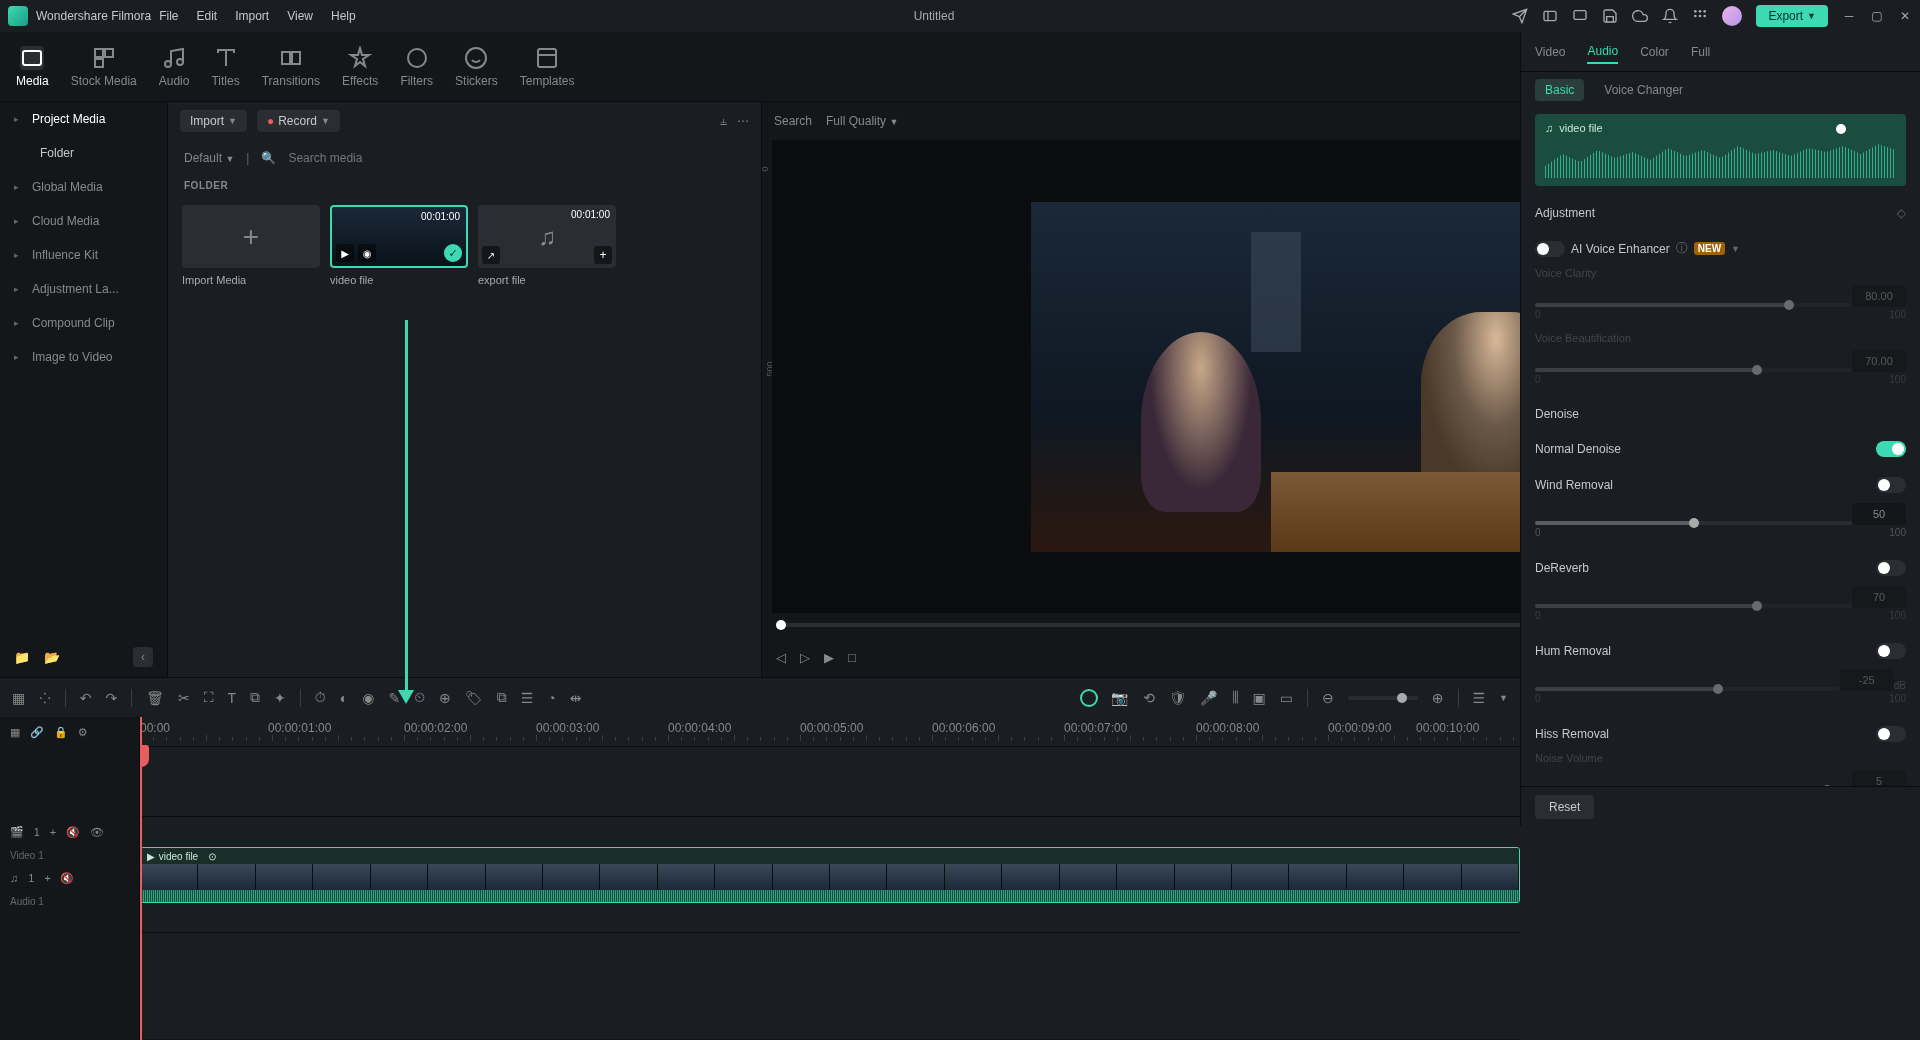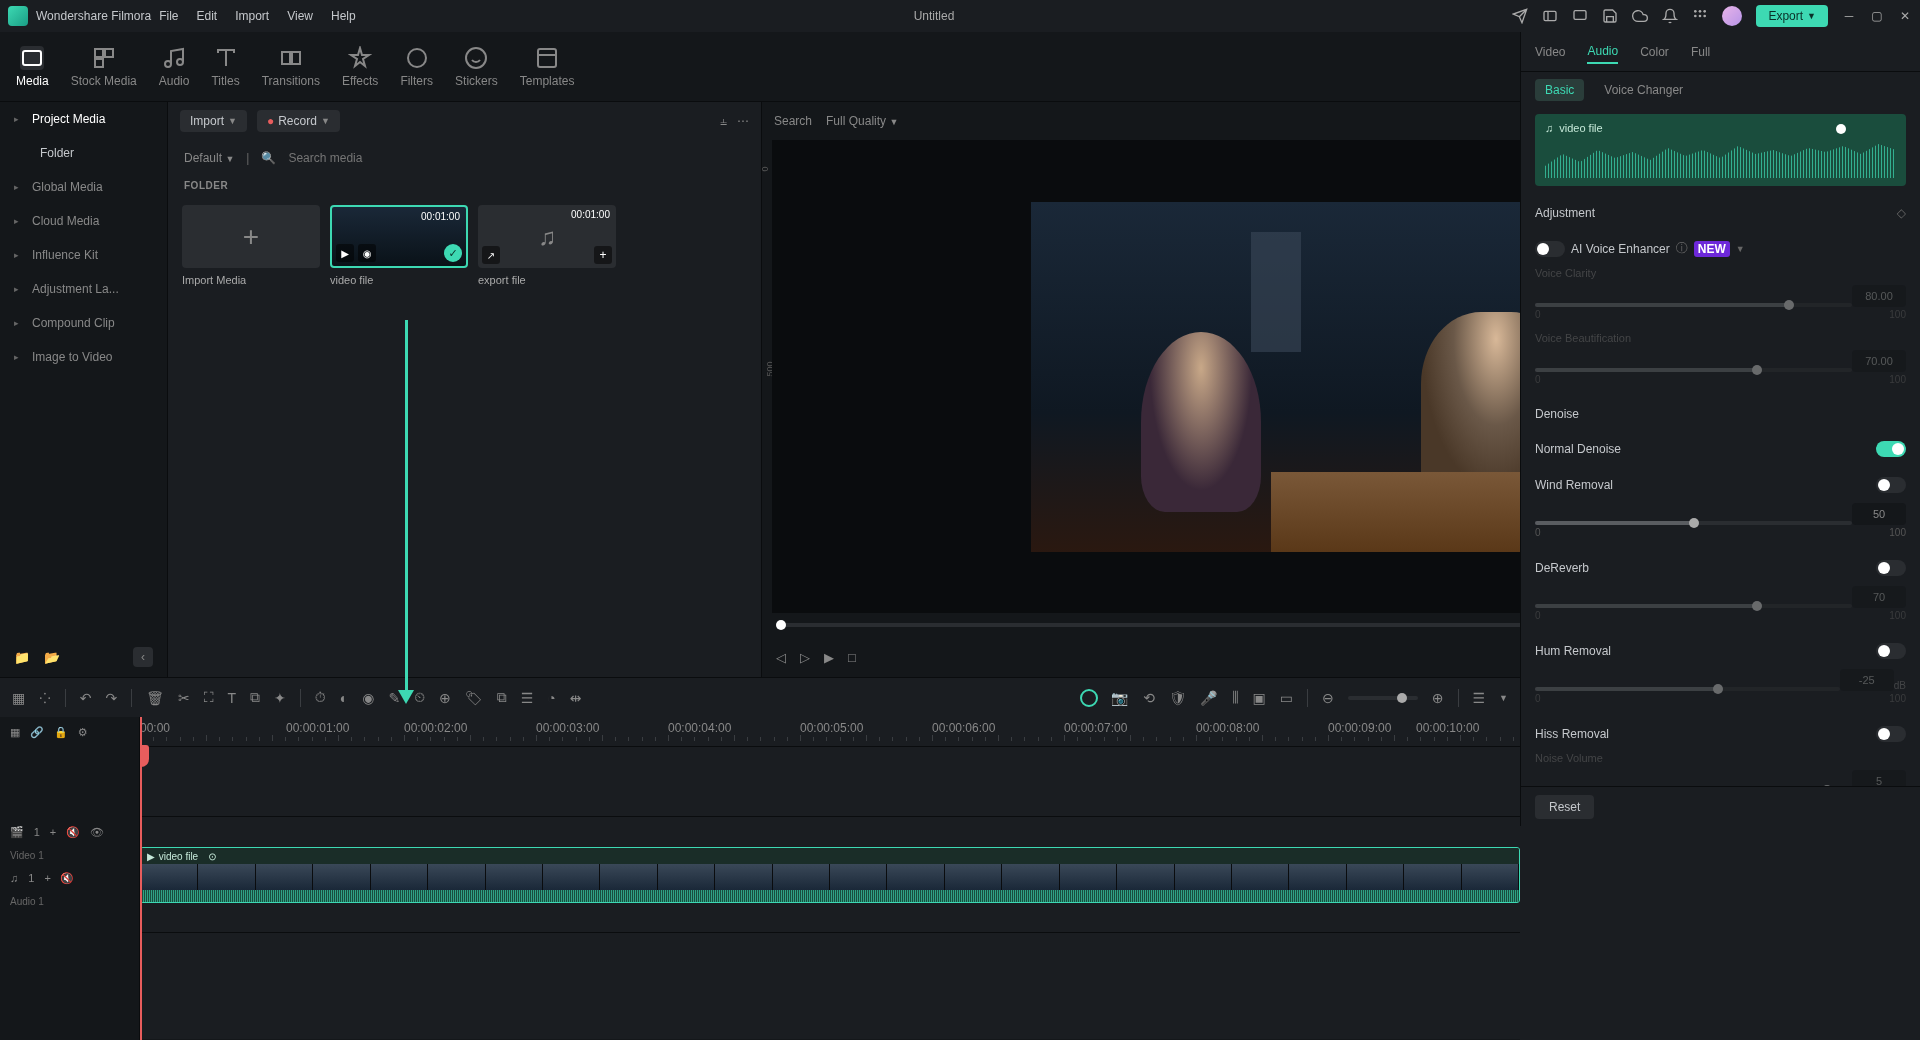--- a/index.html
+++ b/index.html
@@ -87,21 +87,21 @@
 .wave-dot{position:absolute;top:10px;right:60px;width:10px;height:10px;background:#fff;border-radius:50%}
 .rp-scroll{flex:1;overflow-y:auto;padding:4px 14px 50px}
 .rp-scroll::-webkit-scrollbar{width:6px}
 .rp-scroll::-webkit-scrollbar-thumb{background:#3a3d41;border-radius:3px}
 .sect-hdr{display:flex;align-items:center;justify-content:space-between;padding:10px 0;font-size:12px;color:#c5c8cc}
 .toggle{width:30px;height:16px;background:#2a2d31;border-radius:8px;position:relative;cursor:pointer}
 .toggle.on{background:#3dd9b3}
 .toggle .knob{position:absolute;top:2px;width:12px;height:12px;background:#fff;border-radius:50%}
 .toggle.on .knob{right:2px}
 .toggle:not(.on) .knob{left:2px}
-.badge{background:#6d28d9;color:#fff;font-size:12px;padding:1px 4px;border-radius:3px;font-weight:600}
+.badge{background:#a16207;color:#fff;font-size:10px;padding:1px 4px;border-radius:3px;font-weight:600}
 .param{margin-bottom:12px}
 .param .plbl{font-size:11px;color:#666;margin-bottom:6px}
 .param.dim{opacity:.55}
 .prow{display:flex;align-items:flex-end;gap:0}
 .slider{flex:1;height:4px;background:#2a2d31;border-radius:2px;position:relative}
 .slider .fill{position:absolute;left:0;top:0;bottom:0;background:#5a5d61;border-radius:2px}
 .slider .dot{position:absolute;top:-3px;width:10px;height:10px;background:#aaa;border-radius:50%;margin-left:-5px}
 .numbox{width:54px;height:22px;background:#14171a;border-radius:4px;display:flex;align-items:center;justify-content:center;font-size:11px;color:#888}
 .range-lbls{display:flex;justify-content:space-between;font-size:10px;color:#555;margin-top:2px}
 .reset-bar{height:40px;border-top:1px solid #0a0c0e;display:flex;align-items:center;padding:0 14px}
@@ -668,21 +668,21 @@
         <div class="tl-tick" style="left: 0px;"></div>
         <div class="tl-tick minor" style="left: 13.2px;"></div>
         <div class="tl-tick minor" style="left: 26.4px;"></div>
         <div class="tl-tick minor" style="left: 39.6px;"></div>
         <div class="tl-tick minor" style="left: 52.8px;"></div>
         <div class="tl-tick" style="left: 66px;"></div>
         <div class="tl-tick minor" style="left: 79.2px;"></div>
         <div class="tl-tick minor" style="left: 92.4px;"></div>
         <div class="tl-tick minor" style="left: 105.6px;"></div>
         <div class="tl-tick minor" style="left: 118.8px;"></div>
-        <span style="left: 146px;">00:00:01:00</span>
+        <span style="left: 128px;">00:00:01:00</span>
         <div class="tl-tick" style="left: 132px;"></div>
         <div class="tl-tick minor" style="left: 145.2px;"></div>
         <div class="tl-tick minor" style="left: 158.4px;"></div>
         <div class="tl-tick minor" style="left: 171.6px;"></div>
         <div class="tl-tick minor" style="left: 184.8px;"></div>
         <div class="tl-tick" style="left: 198px;"></div>
         <div class="tl-tick minor" style="left: 211.2px;"></div>
         <div class="tl-tick minor" style="left: 224.4px;"></div>
         <div class="tl-tick minor" style="left: 237.6px;"></div>
         <div class="tl-tick minor" style="left: 250.8px;"></div>

